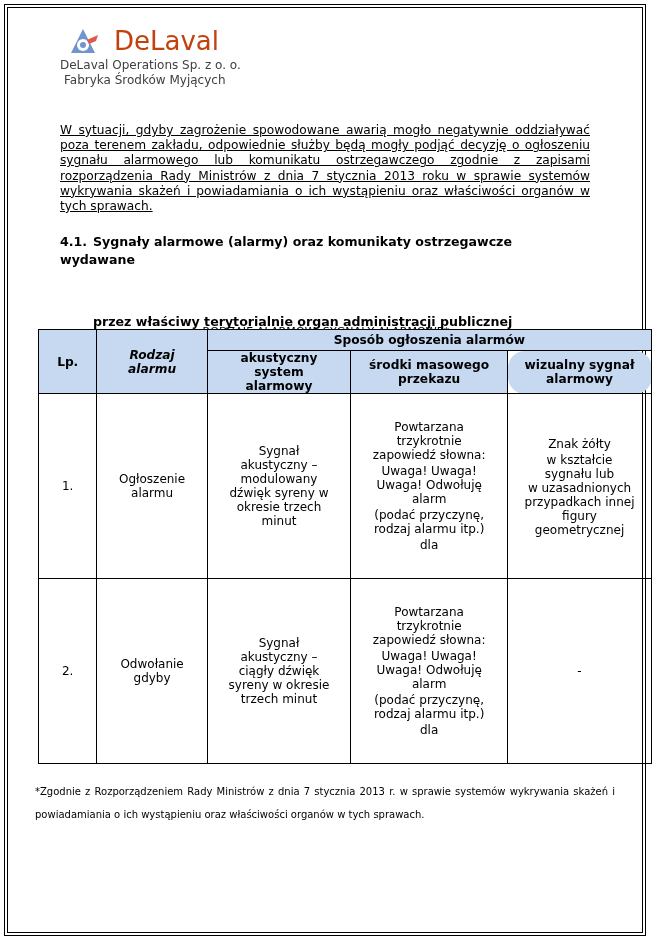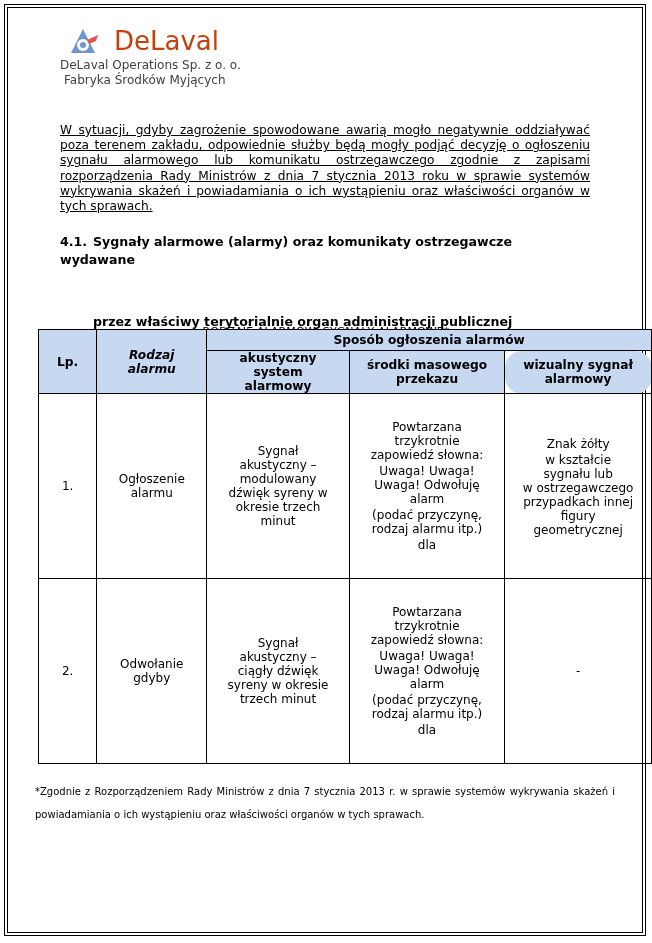--- a/index.html
+++ b/index.html
@@ -86,21 +86,21 @@
     <td>Sygnał akustyczny – modulowany dźwięk syreny w okresie trzech minut</td>
     <td>
       <div class="para">Powtarzana trzykrotnie zapowiedź słowna:</div>
       <div class="para">Uwaga! Uwaga! Uwaga! Odwołuję alarm</div>
       <div class="para">(podać przyczynę, rodzaj alarmu itp.)</div>
       <div class="para">dla</div>
     </td>
     <td>
       <div class="para">Znak żółty</div>
       <div>w kształcie sygnału lub</div>
-      <div>w ostrzegawczego przypadkach innej figury geometrycznej</div>
+      <div>w uzasadnionych przypadkach innej figury geometrycznej</div>
     </td>
   </tr>
   <tr class="r-b">
     <td>2.</td>
     <td>Odwołanie gdyby</td>
     <td>Sygnał akustyczny – ciągły dźwięk syreny w okresie trzech minut</td>
     <td>
       <div class="para">Powtarzana trzykrotnie zapowiedź słowna:</div>
       <div class="para">Uwaga! Uwaga! Uwaga! Odwołuję alarm</div>
       <div class="para">(podać przyczynę, rodzaj alarmu itp.)</div>

